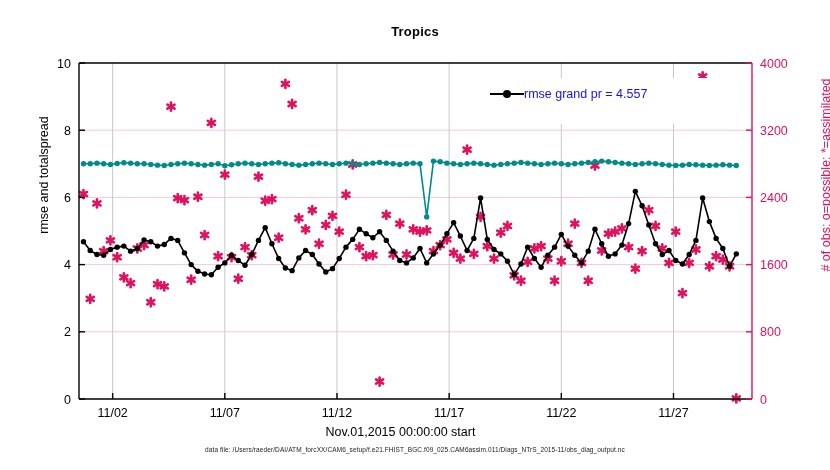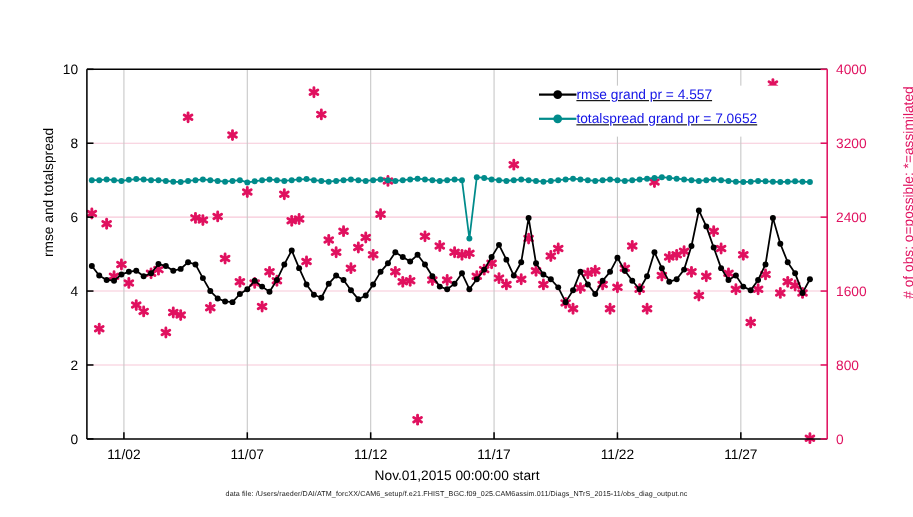--- a/index.html
+++ b/index.html
@@ -13,43 +13,44 @@
   .title-line{font-size:13px;font-weight:bold;line-height:19px;letter-spacing:0.2px;}
   .axis-label{position:absolute;font-size:12.5px;color:#000;}
   #ylabel-left{
     left:-86px;top:168px;width:260px;text-align:center;
     transform:rotate(-90deg);transform-origin:center center;
   }
   #ylabel-right{
     left:696px;top:168px;width:260px;text-align:center;
     transform:rotate(-90deg);transform-origin:center center;color:#E0115F;
   }
-  #xlabel{position:absolute;left:79px;top:425px;width:673px;text-align:center;font-size:12.5px;}
+  #xlabel{position:absolute;left:64px;top:425px;width:673px;text-align:center;font-size:12.5px;}
   #footer{
     position:absolute;left:0;top:446px;width:830px;text-align:center;
     font-size:6.5px;color:#1a1a1a;letter-spacing:0.1px;
   }
   .legend-box{
     position:absolute;left:489px;top:78px;width:252px;height:44px;
     background:#ffffff;border:1px solid #ffffff;
   }
-  .legend-row{display:flex;align-items:flex-start;height:22px;text-decoration:underline;}
+  .legend-row{display:flex;align-items:flex-end;height:22px;}
   .legend-sample{position:relative;width:34px;height:14px;flex:0 0 34px;}
   .legend-sample .lseg{position:absolute;left:0;top:6px;width:34px;height:2px;}
   .legend-sample .ldot{position:absolute;left:13px;top:3px;width:8px;height:8px;border-radius:50%;}
   .legend-text{font-size:12.5px;color:#1414E6;white-space:nowrap;}
   svg{display:block;}
   .tick-txt{font-size:12.5px;font-family:"Liberation Sans", sans-serif;}
 </style>
 </head>
 <body>
 
 <div id="figure">
 
   <div class="title-block">
+    <div class="title-line">Tropics</div>
   </div>
 
   <div class="axis-label" id="ylabel-left">rmse and totalspread</div>
   <div class="axis-label" id="ylabel-right"># of obs: o=possible; *=assimilated</div>
   <div id="xlabel">Nov.01,2015 00:00:00 start</div>
 
   <svg id="plot" width="830" height="470">
     <g id="grid-h">
         <line x1="79" x2="752" y1="331.8" y2="331.8" stroke="#F7C8D8" stroke-width="1"></line>
         <line x1="79" x2="752" y1="264.6" y2="264.6" stroke="#F7C8D8" stroke-width="1"></line>
@@ -809,23 +810,16 @@
   </svg>
 
   <div class="legend-box">
     <div class="legend-row">
       <span class="legend-sample">
         <span class="lseg" style="background:#000000"></span>
         <span class="ldot" style="background:#000000"></span>
       </span>
       <span class="legend-text">rmse grand pr = 4.557</span>
     </div>
-    <div class="legend-row">
-      <span class="legend-sample">
-        <span class="lseg" style="background:#008B8B"></span>
-        <span class="ldot" style="background:#008B8B"></span>
-      </span>
-      <span class="legend-text">totalspread grand pr = 7.0652</span>
-    </div>
   </div>
 
   <div id="footer">data file: /Users/raeder/DAI/ATM_forcXX/CAM6_setup/f.e21.FHIST_BGC.f09_025.CAM6assim.011/Diags_NTrS_2015-11/obs_diag_output.nc</div>
 </div>
 
 </body></html>

